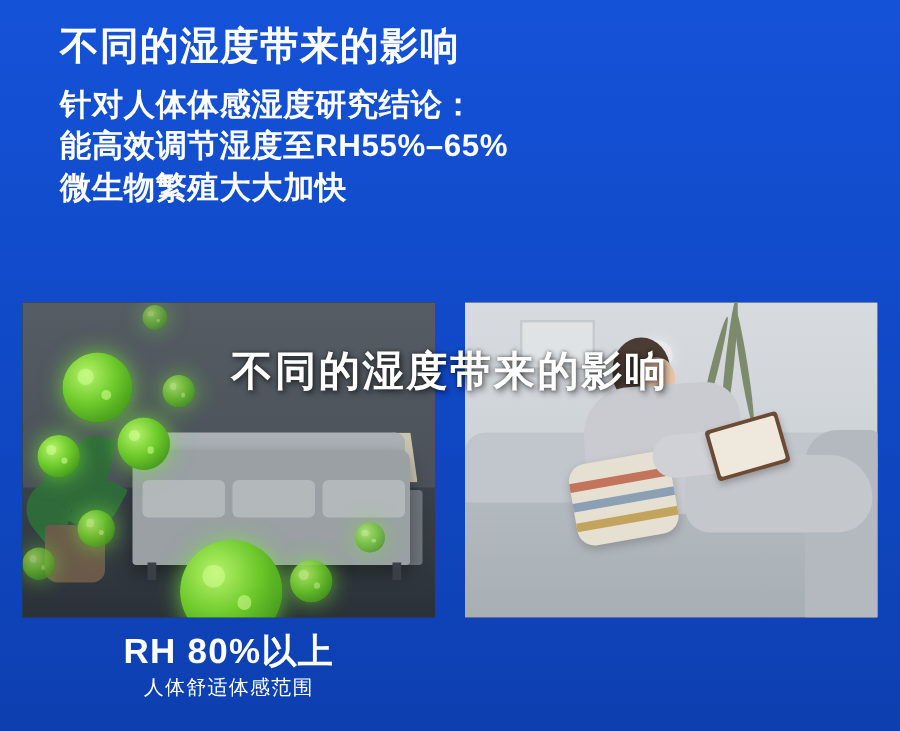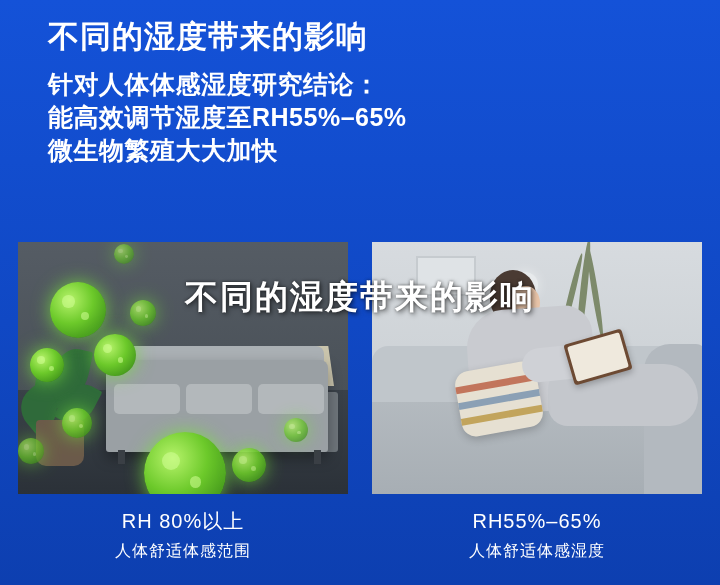--- a/index.html
+++ b/index.html
@@ -359,22 +359,22 @@
     top: 506px;
     width: 684px;
     display: flex;
     justify-content: space-between;
   }
   .caption {
     width: 330px;
     text-align: center;
   }
   .caption-main {
-    font-size: 20px;
-    font-weight: normal;
+    font-size: 28px;
+    font-weight: bold;
     color: #ffffff;
     letter-spacing: 1px;
     line-height: 30px;
     white-space: nowrap;
   }
   .caption-sub {
     margin-top: 4px;
     font-size: 16px;
     color: #ffffff;
     letter-spacing: 1px;
@@ -457,19 +457,15 @@
 
   </div>
 
   <div class="overlay-headline">不同的湿度带来的影响</div>
 
   <div class="captions">
     <div class="caption">
       <div class="caption-main">RH 80%以上</div>
       <div class="caption-sub">人体舒适体感范围</div>
     </div>
-    <div class="caption">
-      <div class="caption-main">RH55%–65%</div>
-      <div class="caption-sub">人体舒适体感湿度</div>
-    </div>
   </div>
 
 </div>
 
 </body></html>

